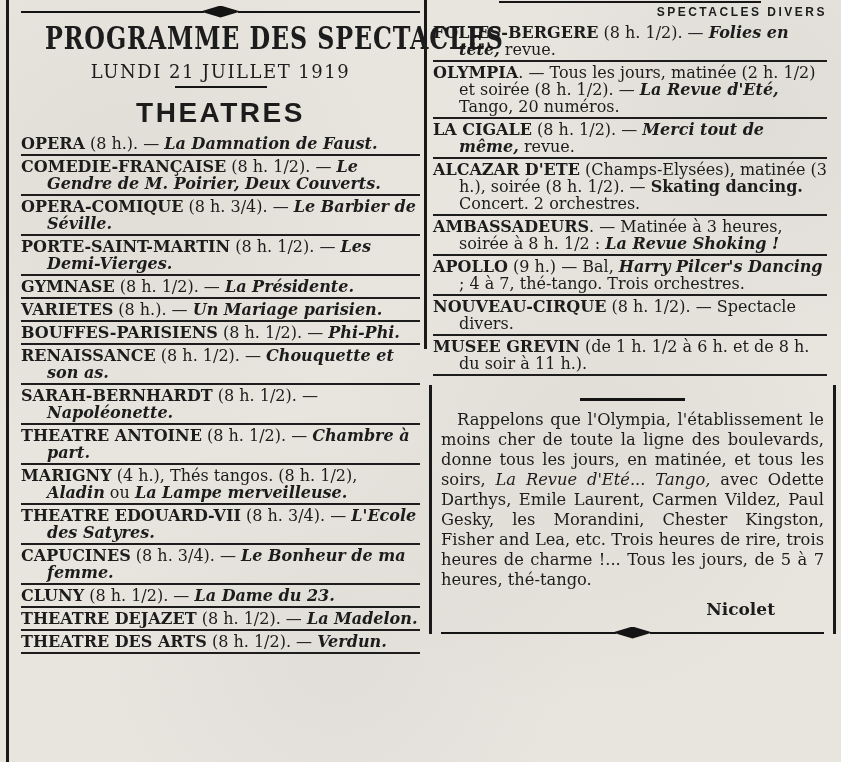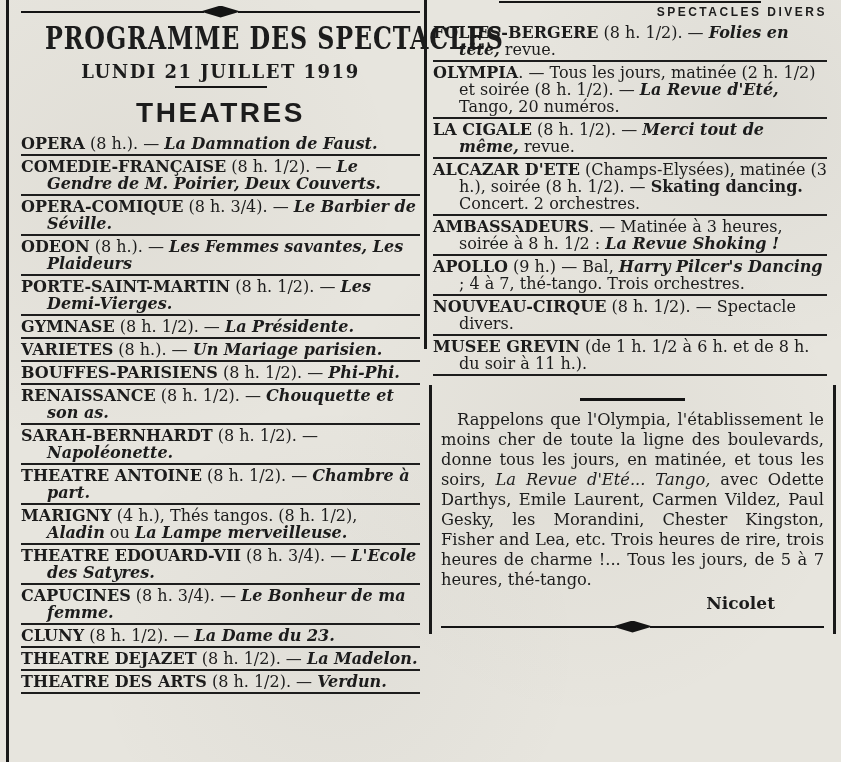--- a/index.html
+++ b/index.html
@@ -25,21 +25,21 @@
   .divider .diamond{width:40px;height:12px;background:#141414;
     clip-path:polygon(0 50%,50% 0,100% 50%,50% 100%);margin:0 -3px;}
 
   .masthead-divider{margin-top:5px;}
   .masthead-title{
     margin-top:4px;font-weight:700;font-size:27px;letter-spacing:1px;
     text-align:center;white-space:nowrap;line-height:32px;
     transform:scale(0.88,1.18);transform-origin:center;
     font-family:"DejaVu Serif", serif;
   }
-  .date-line{text-align:center;font-weight:700;font-size:18px;letter-spacing:1.5px;margin-top:7px;}
+  .date-line{text-align:center;font-weight:400;font-size:18px;letter-spacing:1.5px;margin-top:7px;}
   .date-rule{width:92px;height:2px;background:#141414;margin:4px auto 0;}
   .sec-heading{
     font-family:"Liberation Sans", sans-serif;font-weight:700;font-size:28px;
     letter-spacing:2.5px;text-align:center;margin:9px 0 4px;
   }
   .entry{
     font-size:16px;line-height:17px;
     padding:2px 0 2px 26px;text-indent:-26px;
     border-bottom:2px solid #1d1d1d;
   }
@@ -51,21 +51,21 @@
   .right-top-rule{width:262px;height:2px;background:#161616;margin:1px auto 2px;}
   .right-col .sec-heading{margin:2px 0 3px;font-size:12px;text-align:right;}
 
   .notice-box{
     position:absolute;left:429px;top:385px;width:407px;height:249px;
     border-left:3px solid #191919;border-right:3px solid #191919;
     box-sizing:border-box;
   }
   .notice-top-rule{width:105px;height:3px;background:#141414;margin:13px auto 9px;}
   .notice-par{font-size:16.3px;line-height:20px;text-align:justify;padding:0 9px;text-indent:16px;margin:0;}
-  .notice-sig{font-weight:700;font-size:17px;text-align:right;padding-right:58px;margin-top:3px;}
+  .notice-sig{font-weight:700;font-size:17px;text-align:right;padding-right:58px;margin-top:9px;}
   .notice-divider{margin:7px 9px 0;}
 </style>
 </head>
 <body>
 
 <div class="page">
 
   <div class="v-rule v-rule-left"></div>
   <div class="v-rule v-rule-right"></div>
 
@@ -76,21 +76,20 @@
       <div class="line"></div>
     </div>
     <div class="masthead-title">PROGRAMME DES SPECTACLES</div>
     <div class="date-line">LUNDI 21 JUILLET 1919</div>
     <div class="date-rule"></div>
     <div class="sec-heading">THEATRES</div>
     <div>
         <div class="entry"><span class="seg-b">OPERA</span><span class="seg-r"> (8 h.). — </span><span class="seg-bi">La Damnation de Faust.</span></div>
         <div class="entry"><span class="seg-b">COMEDIE-FRANÇAISE</span><span class="seg-r"> (8 h. 1/2). — </span><span class="seg-bi">Le Gendre de M. Poirier, Deux Couverts.</span></div>
         <div class="entry"><span class="seg-b">OPERA-COMIQUE</span><span class="seg-r"> (8 h. 3/4). — </span><span class="seg-bi">Le Barbier de Séville.</span></div>
-        <div class="entry"><span class="seg-b">ODEON</span><span class="seg-r"> (8 h.). — </span><span class="seg-bi">Les Femmes savantes, Les Plaideurs</span></div>
         <div class="entry"><span class="seg-b">PORTE-SAINT-MARTIN</span><span class="seg-r"> (8 h. 1/2). — </span><span class="seg-bi">Les Demi-Vierges.</span></div>
         <div class="entry"><span class="seg-b">GYMNASE</span><span class="seg-r"> (8 h. 1/2). — </span><span class="seg-bi">La Présidente.</span></div>
         <div class="entry"><span class="seg-b">VARIETES</span><span class="seg-r"> (8 h.). — </span><span class="seg-bi">Un Mariage parisien.</span></div>
         <div class="entry"><span class="seg-b">BOUFFES-PARISIENS</span><span class="seg-r"> (8 h. 1/2). — </span><span class="seg-bi">Phi-Phi.</span></div>
         <div class="entry"><span class="seg-b">RENAISSANCE</span><span class="seg-r"> (8 h. 1/2). — </span><span class="seg-bi">Chouquette et son as.</span></div>
         <div class="entry"><span class="seg-b">SARAH-BERNHARDT</span><span class="seg-r"> (8 h. 1/2). — </span><span class="seg-bi">Napoléonette.</span></div>
         <div class="entry"><span class="seg-b">THEATRE ANTOINE</span><span class="seg-r"> (8 h. 1/2). — </span><span class="seg-bi">Chambre à part.</span></div>
         <div class="entry"><span class="seg-b">MARIGNY</span><span class="seg-r"> (4 h.), Thés tangos. (8 h. 1/2), </span><span class="seg-bi">Aladin</span><span class="seg-r"> ou </span><span class="seg-bi">La Lampe merveilleuse.</span></div>
         <div class="entry"><span class="seg-b">THEATRE EDOUARD-VII</span><span class="seg-r"> (8 h. 3/4). — </span><span class="seg-bi">L'Ecole des Satyres.</span></div>
         <div class="entry"><span class="seg-b">CAPUCINES</span><span class="seg-r"> (8 h. 3/4). — </span><span class="seg-bi">Le Bonheur de ma femme.</span></div>

